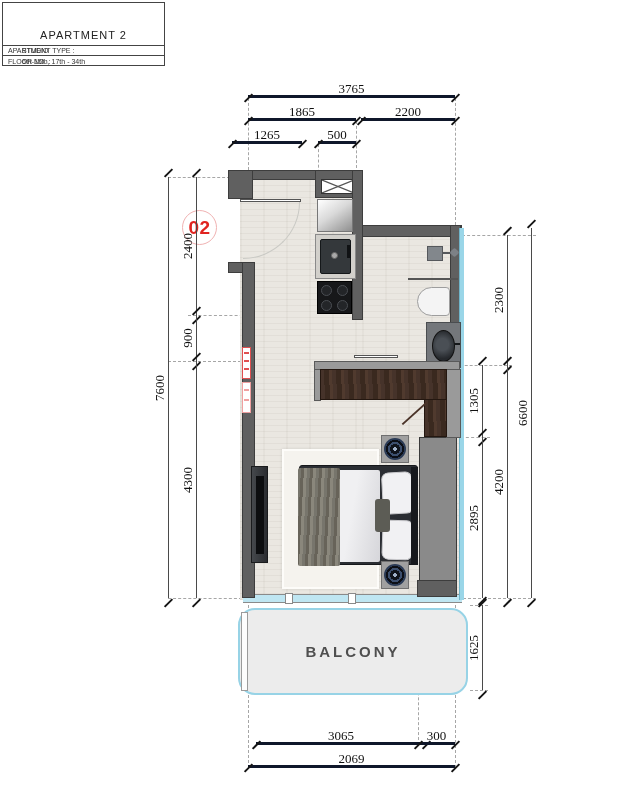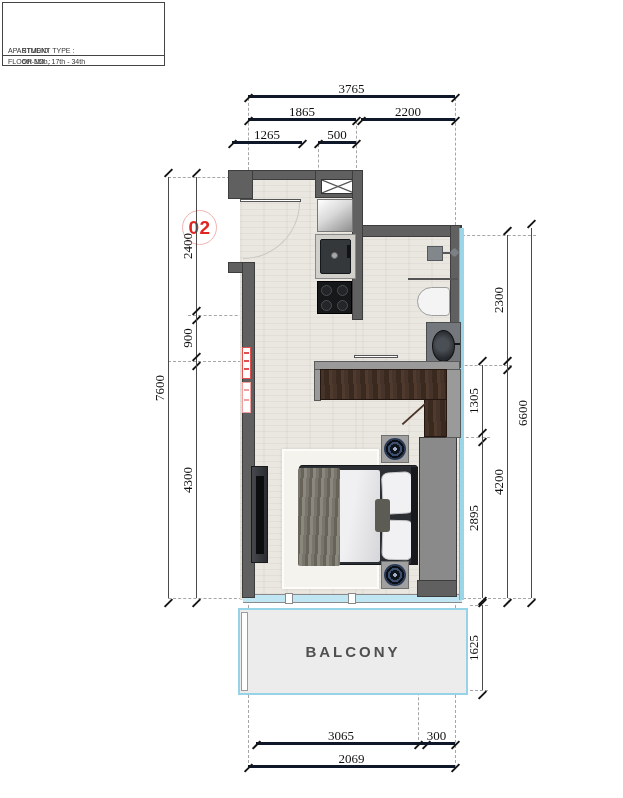--- a/index.html
+++ b/index.html
@@ -47,20 +47,23 @@
   .balcony-box { background:#ececec; border:2px solid #97d3e6;
           display:flex; align-items:center; justify-content:center; }
   .balcony-box .lbl { position:static; font-size:15px; letter-spacing:3px; color:#4f4f4f; font-weight:600; }
 </style>
 </head>
 <body>
 
 <div id="canvas">
 
   <div class="tb" style="left:2px; top:2px; width:163px; height:64px;">
+    <div class="tb-row tb-big" style="top:22px; height:21px;">
+        <span style="position:static">APARTMENT  2</span>
+      </div>
     <div class="tb-row tb-small" style="top:43px; height:10px;">
       <span style="position:static">APARTMENT TYPE :</span>
       <span class="val">STUDIO</span>
     </div>
     <div class="tb-row tb-small" style="top:53px; height:10px; border-bottom:none;">
       <span style="position:static">FLOOR NO. :</span>
       <span class="val">6th-15th, 17th - 34th</span>
     </div>
   </div>
 
@@ -78,21 +81,21 @@
   <div class="ext-h" style="left:458px; top:598px; width:78px;"></div>
   <div class="ext-h" style="left:470px; top:605px; width:18px;"></div>
   <div class="ext-h" style="left:470px; top:690px; width:18px;"></div>
   <div class="ext-v" style="left:248px; top:600px; height:168px;"></div>
   <div class="ext-v" style="left:418px; top:608px; height:137px;"></div>
   <div class="ext-v" style="left:455px; top:600px; height:168px;"></div>
 
   <div class="floor" style="left:240px; top:175px; width:122px; height:425px;"></div>
   <div class="floor" style="left:362px; top:232px; width:100px; height:368px;"></div>
 
-  <div class="balcony-box" style="left:238px; top:608px; width:230px; height:87px;">
+  <div class="balcony-box" style="left:238px; top:608px; width:230px; height:87px;border-radius:17px;">
     <span class="lbl">BALCONY</span>
   </div>
   <div style="left:241px; top:612px; width:7px; height:79px; background:#fdfdfd; border:1px solid #9b9b9b;"></div>
 
   <div class="glass" style="left:243px; top:594px; width:219px; height:9px; border-top:1px solid #8a8a8a; border-bottom:1px solid #8a8a8a;"></div>
   <div style="left:285px; top:593px; width:8px; height:11px; background:#fff; border:1px solid #8a8a8a;"></div>
   <div style="left:348px; top:593px; width:8px; height:11px; background:#fff; border:1px solid #8a8a8a;"></div>
 
   <div class="wall" style="left:228px; top:170px; width:134px; height:10px;"></div>
   <div class="wall" style="left:228px; top:170px; width:25px; height:29px;"></div>

